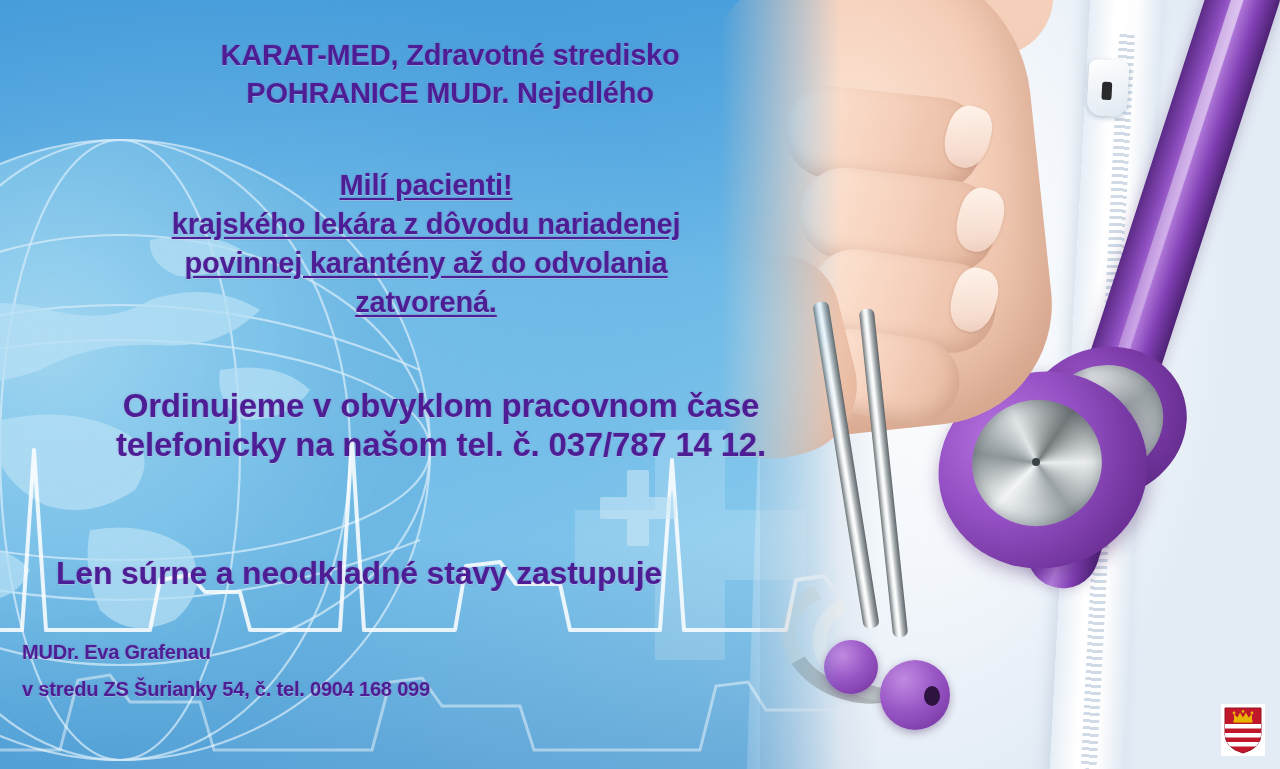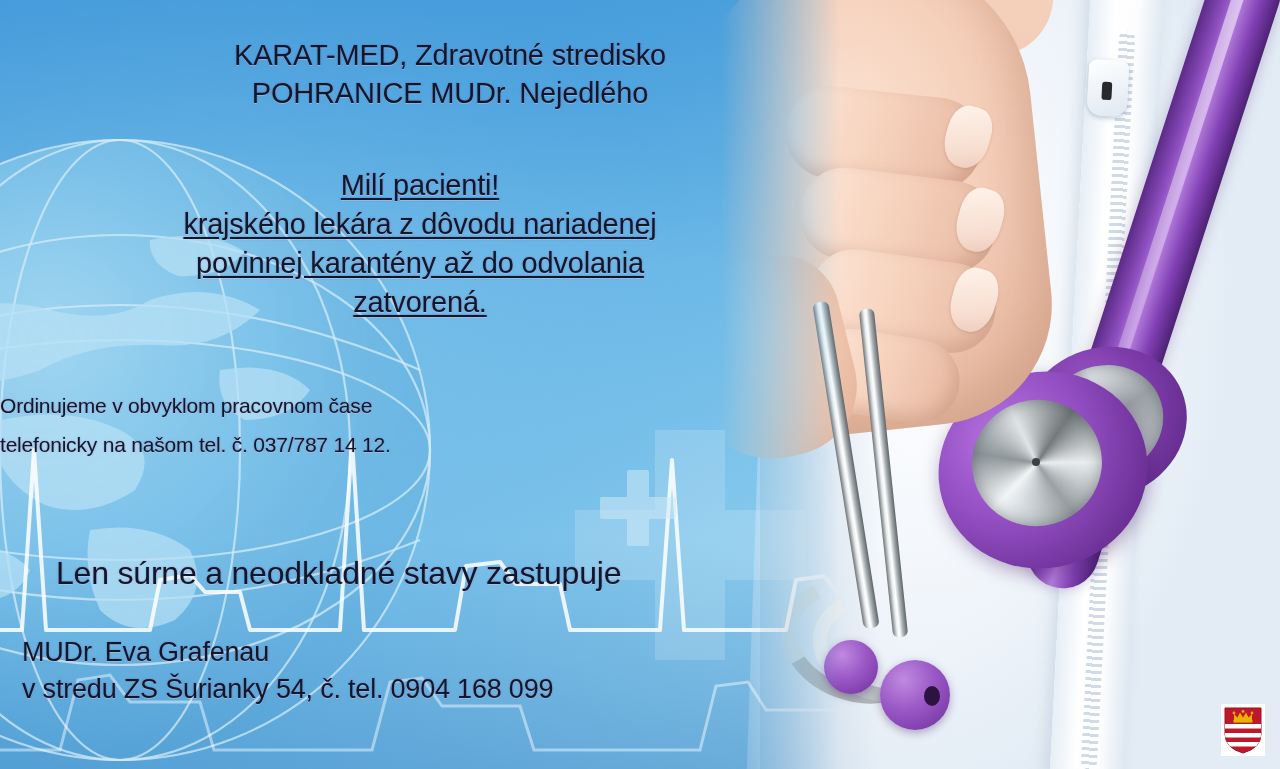--- a/index.html
+++ b/index.html
@@ -361,65 +361,65 @@
     left: 146px; top: 292px;
     width: 58px; height: 52px;
     background: linear-gradient(140deg, #8a49ba, #5c2a84);
     border-radius: 10px;
     transform: rotate(10deg);
   }
 
   
   .txt {
     position: absolute;
-    color: #0f172a;
-    font-weight: normal;
+    color: #4c1d95;
+    font-weight: bold;
     letter-spacing: -0.2px;
     white-space: nowrap;
     text-shadow:
       0 1px 0 rgba(255,255,255,0.28),
       0 0 2px rgba(120,10,115,0.35);
   }
   .header-block {
     left: 0;
     top: 36px;
     width: 900px;
     text-align: center;
     font-size: 29px;
     line-height: 38px;
     white-space: normal;
   }
   .notice-block {
-    left: 0;
+    left: 6px;
     top: 166px;
     width: 840px;
     text-align: center;
     font-size: 29px;
     line-height: 39px;
     white-space: normal;
   }
   .notice-block .ln { text-decoration: underline; text-underline-offset: 3px; }
   .hours-block {
-    left: 0;
+    left: 16px;
     top: 386px;
     width: 850px;
-    text-align: left;
-    font-size: 21px;
+    text-align: center;
+    font-size: 33px;
     line-height: 39px;
     white-space: normal;
   }
   .urgent-line {
     left: 56px;
     top: 555px;
     font-size: 32px;
   }
   .sub-block {
     left: 22px;
     top: 634px;
-    font-size: 27px;
+    font-size: 20px;
     line-height: 37px;
     white-space: normal;
     width: 820px;
   }
 
   
   .emblem {
     position: absolute;
     left: 1221px;
     top: 704px;

